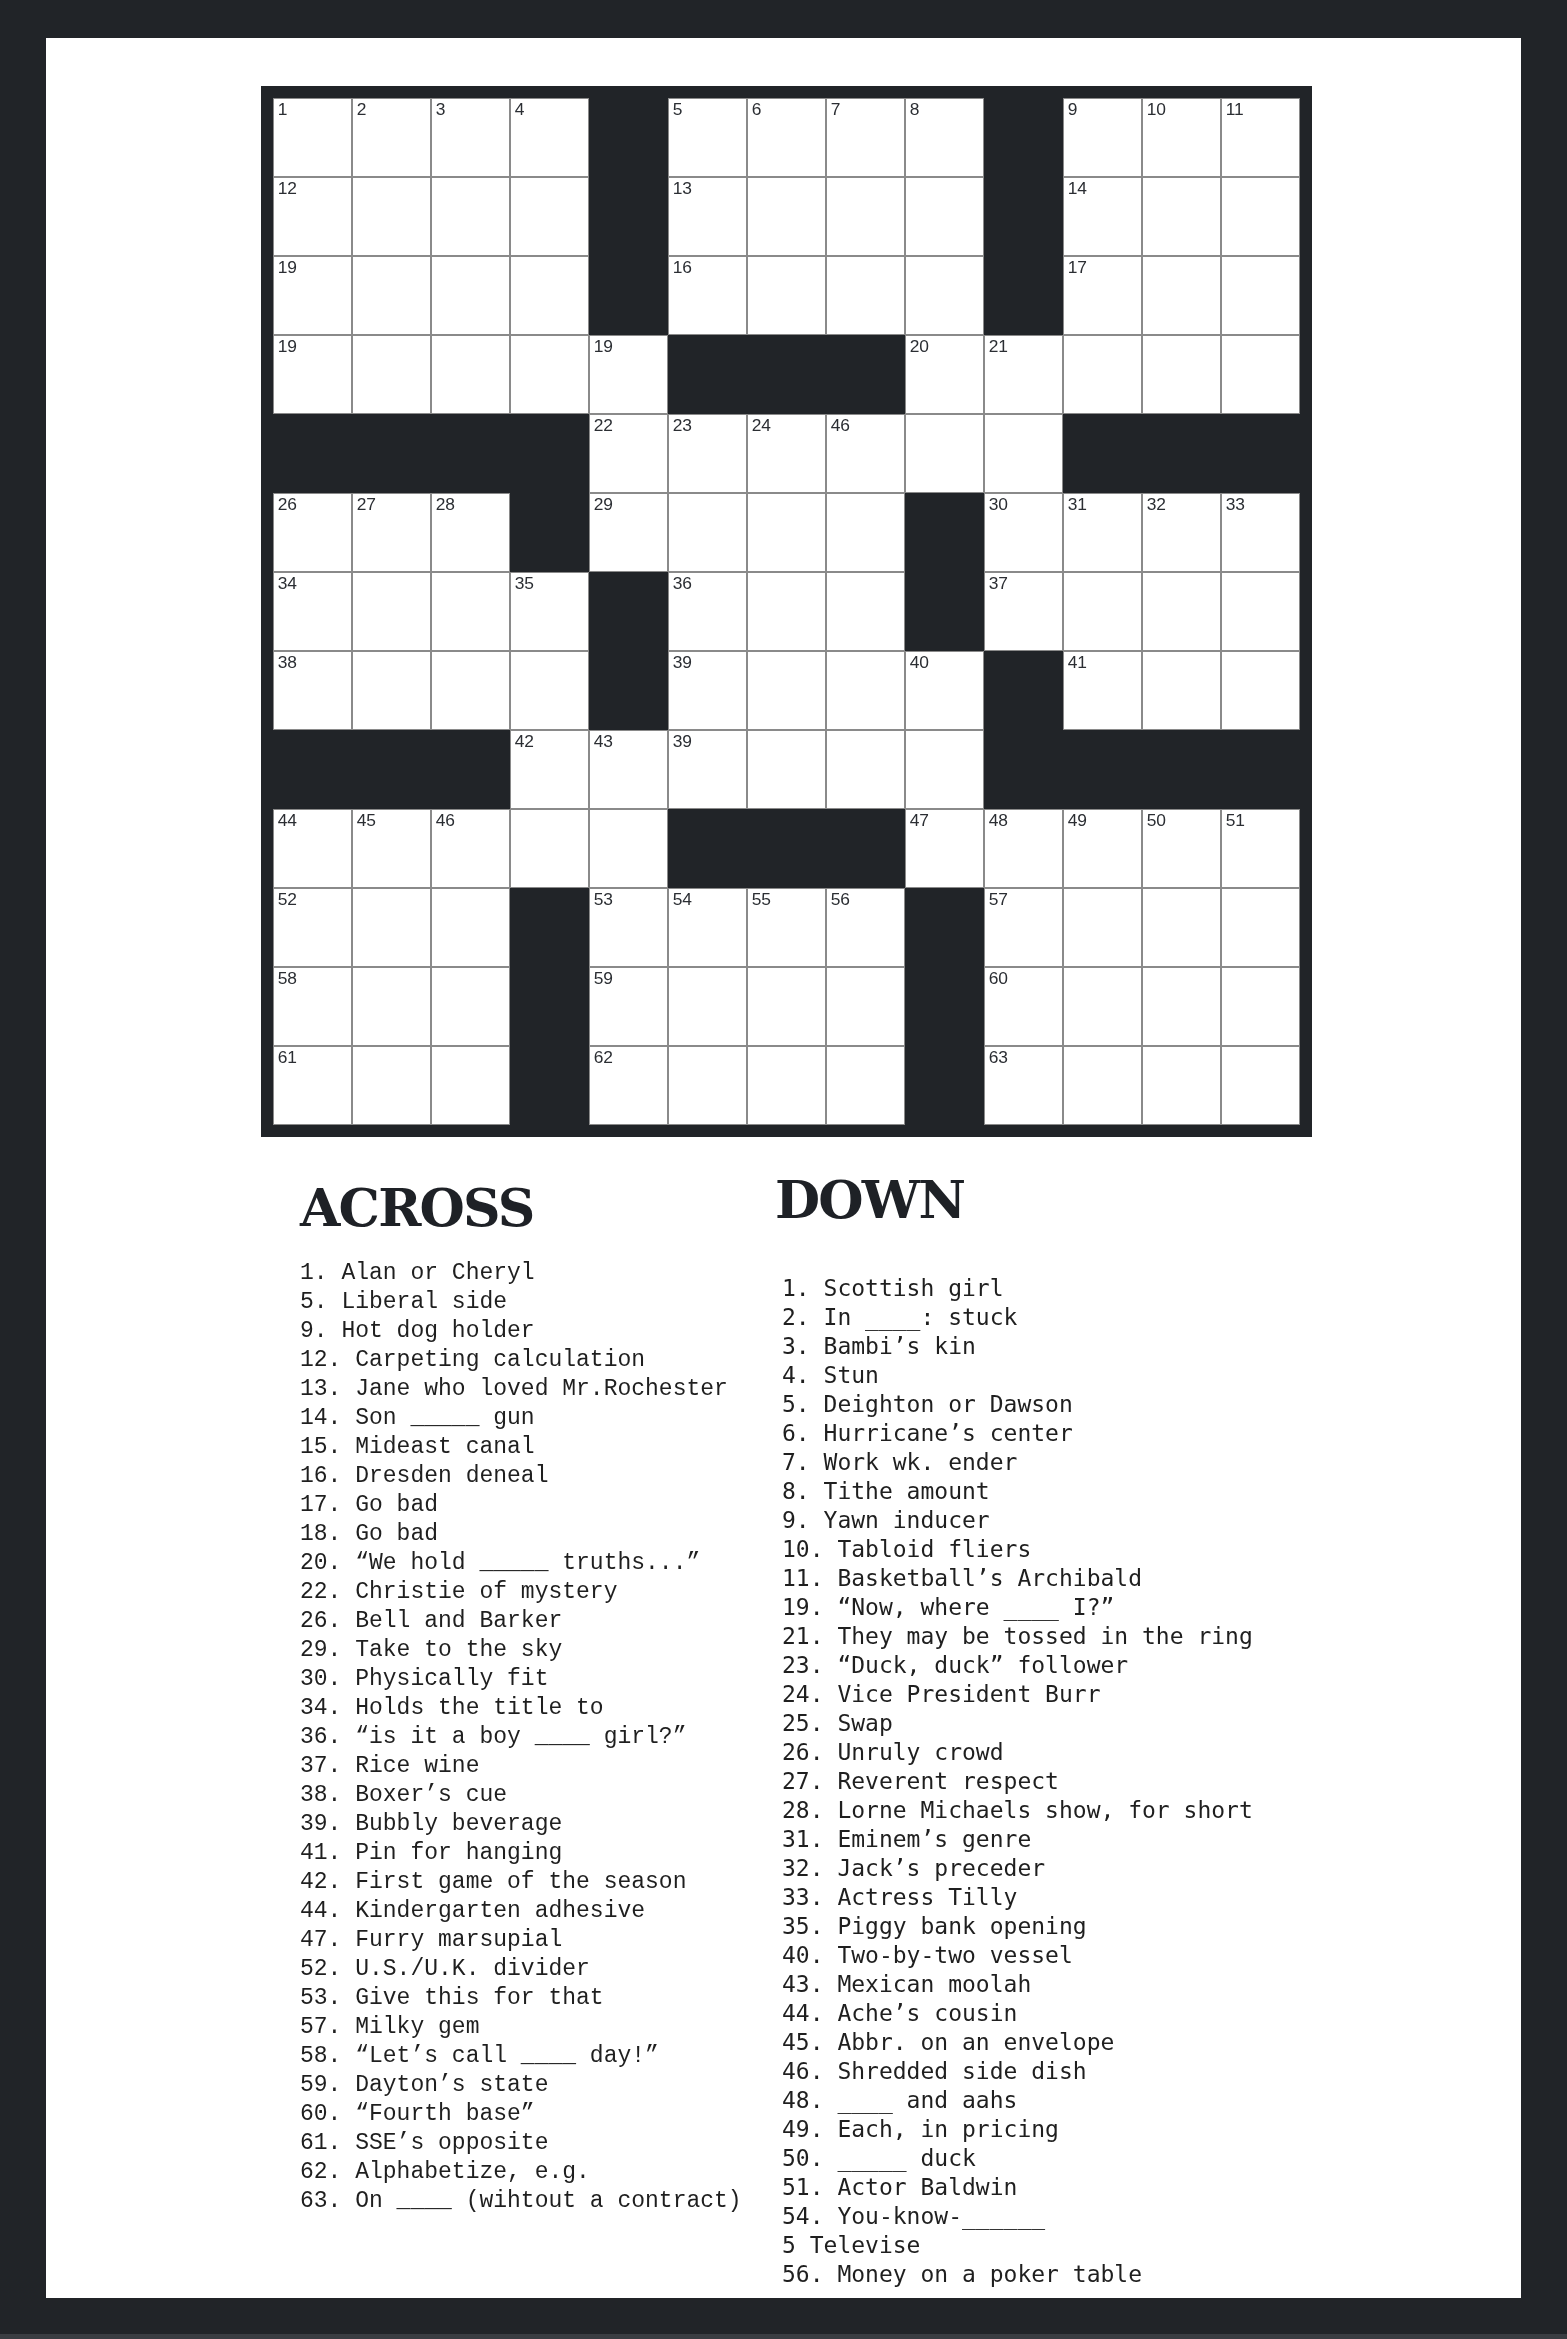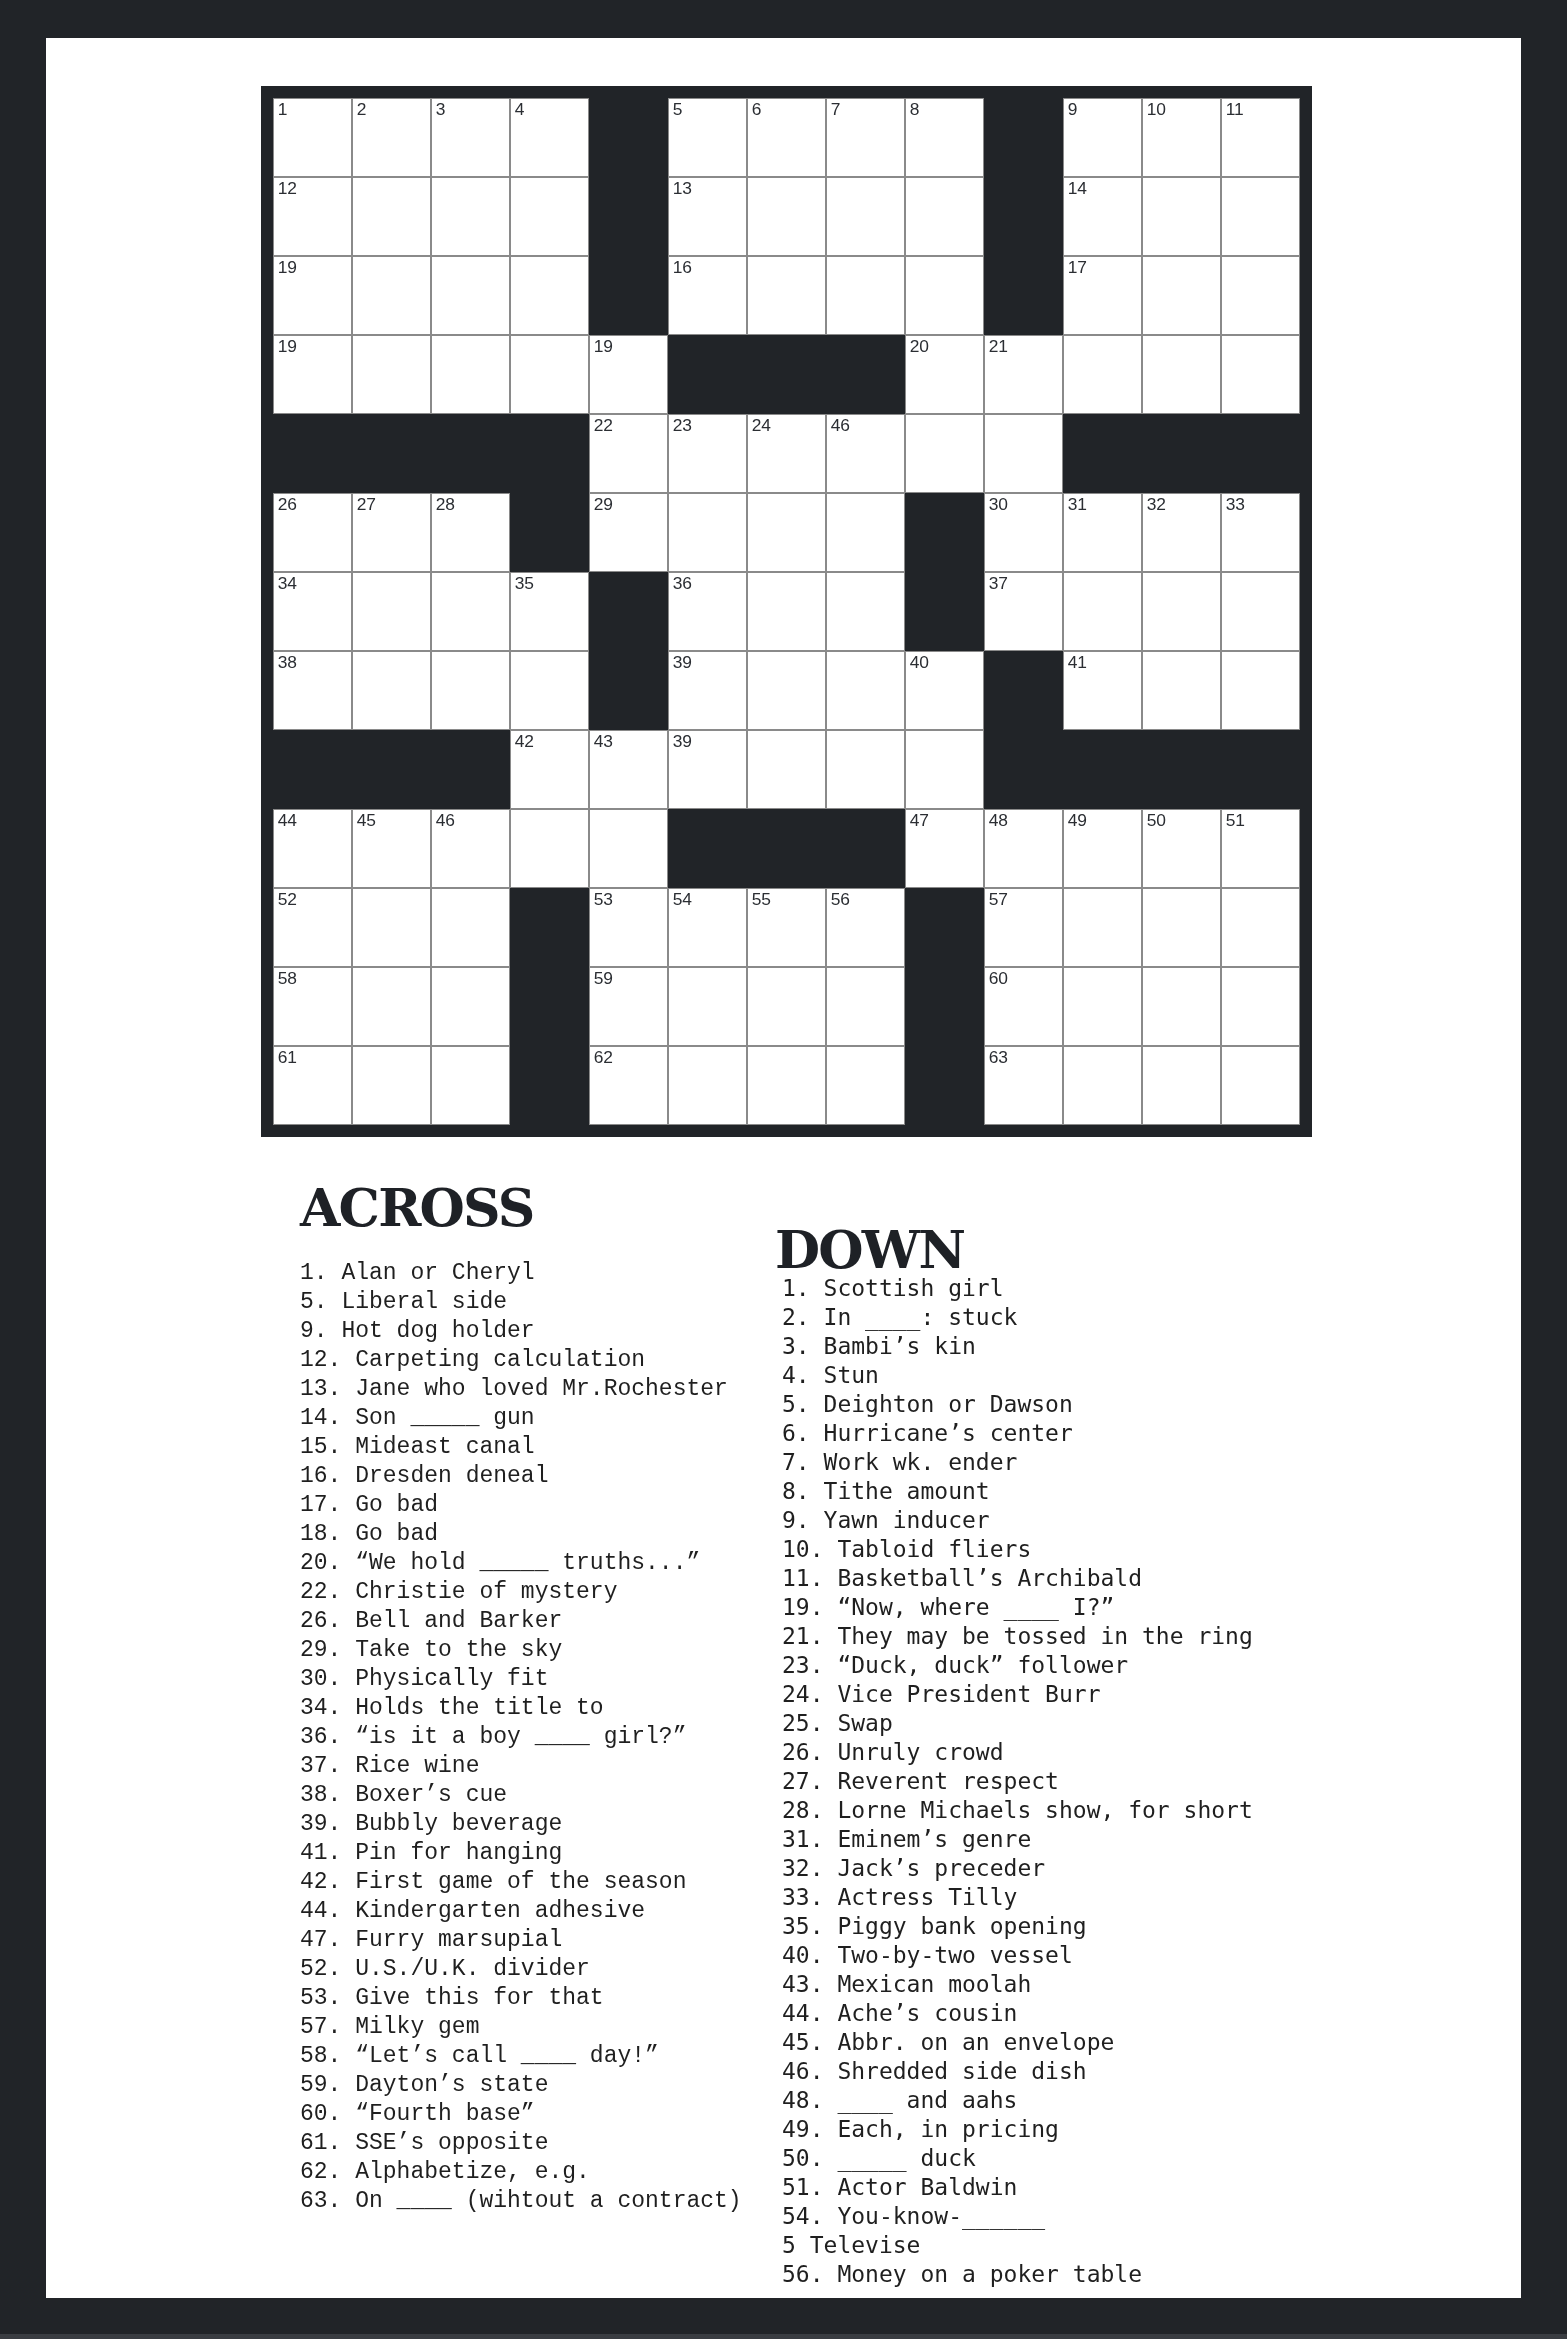--- a/index.html
+++ b/index.html
@@ -39,21 +39,21 @@
     font-family:"Liberation Sans", sans-serif;
     font-size:17.4px;color:#2b2e33;line-height:1.1;
   }
   .title{
     position:absolute;margin:0;
     font-family:"DejaVu Serif", serif;
     font-weight:bold;font-size:52px;line-height:1;
     letter-spacing:-1.8px;color:#1e2126;text-align:right;
   }
   .across-title{left:254px;top:1144px;}
-  .down-title{left:729px;top:1186px;}
+  .down-title{left:729px;top:1136px;}
   .clist{
     position:absolute;
     font-size:23px;line-height:29px;
     color:#1f1f1f;white-space:pre;
   }
   .across-list{left:254px;top:1221px;font-family:Liberation Mono, monospace;}
   .down-list{left:736px;top:1236px;}
   .clue{height:29px;}
 </style>
 </head>

